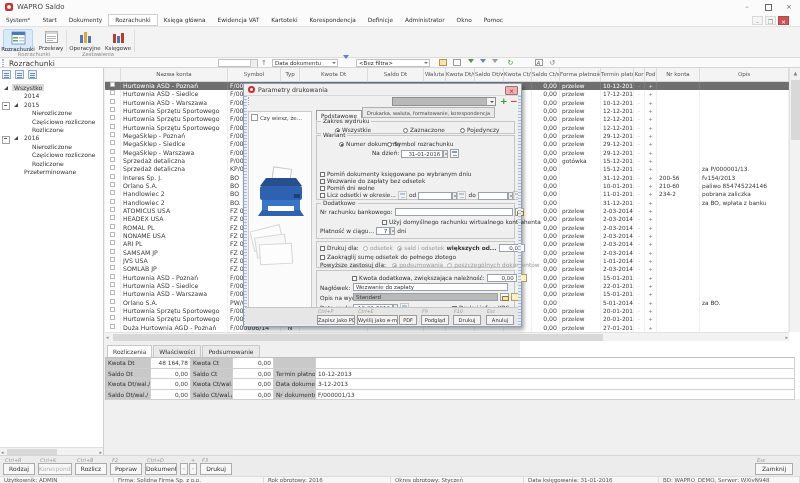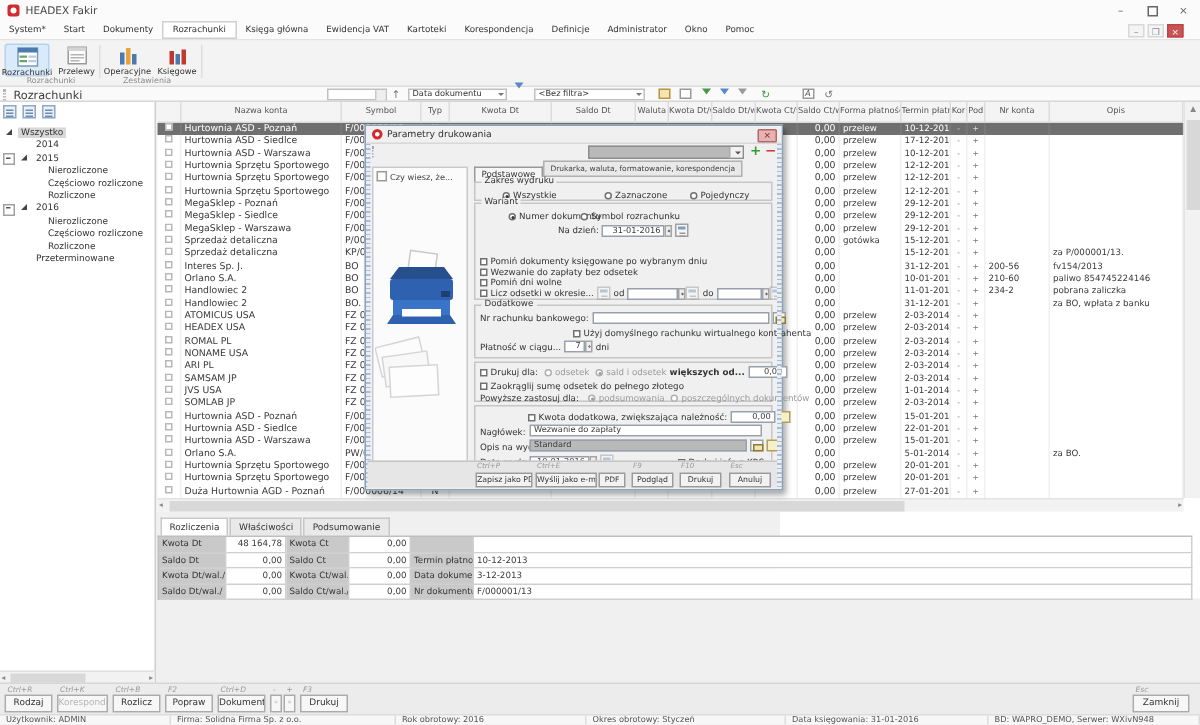--- a/index.html
+++ b/index.html
@@ -176,21 +176,21 @@
 .dbsel{left:154px;width:18px}
 .dbsel .btn{font-size:5px}
 .db3{left:176px;width:28px}.db4{left:208px;width:28px}.db5{left:241px;width:28px}
 .printer{position:absolute;left:1px;top:38px}
 </style>
 </head>
 <body>
 
 <div class="titlebar">
   <span class="appicon"></span>
-  <span class="apptitle">HEADEX Fakir</span>
+  <span class="apptitle">WAPRO Saldo</span>
   <span class="wc min">–</span>
   <span class="wc max"></span>
   <span class="wc cls">×</span>
 </div>
 
 <div class="menubar">
   
 <span class="mi">System*</span><span class="mi">Start</span><span class="mi">Dokumenty</span><span class="mi active">Rozrachunki</span><span class="mi">Księga główna</span><span class="mi">Ewidencja VAT</span><span class="mi">Kartoteki</span><span class="mi">Korespondencja</span><span class="mi">Definicje</span><span class="mi">Administrator</span><span class="mi">Okno</span><span class="mi">Pomoc</span></div>
 <span class="mdic m1">–</span>
 <span class="mdic m2">❐</span>

